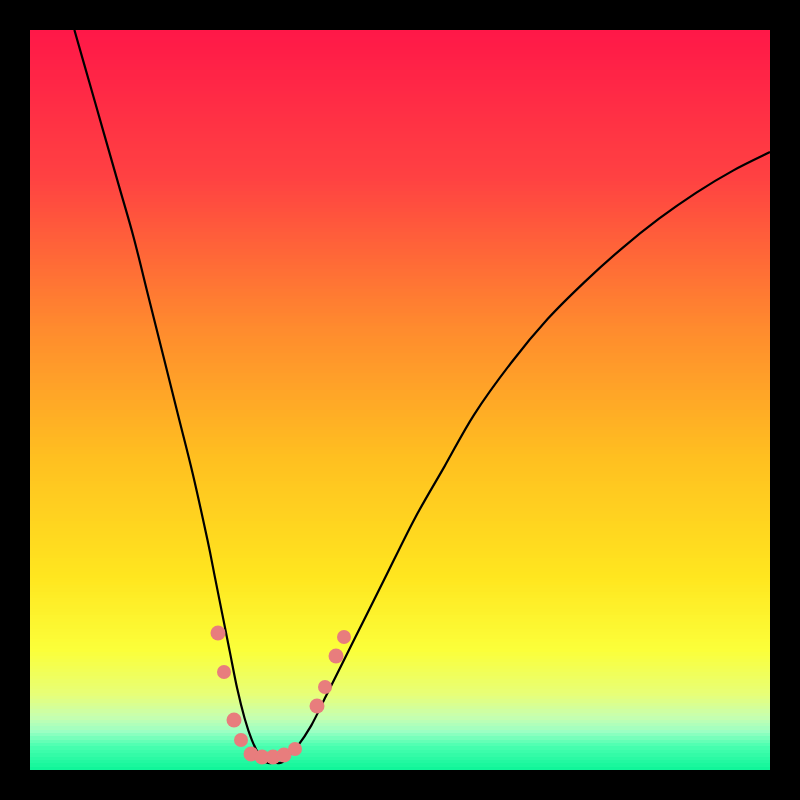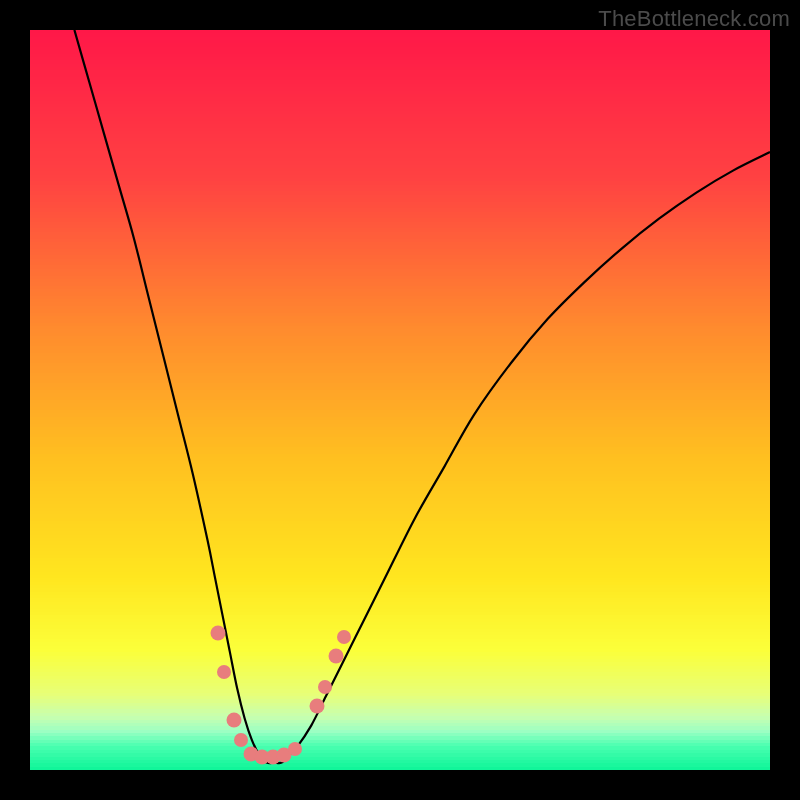--- a/index.html
+++ b/index.html
@@ -60,21 +60,20 @@
     font-weight: 500;
     letter-spacing: 0.2px;
     user-select: none;
   }
 </style>
 </head>
 <body>
 
 <div class="frame">
 
-  <div class="watermark">TheBottleneck.com</div>
 
   <div class="plot">
 
     <div class="gradient" id="gradient">
         <div class="band" style="top: 0px; height: 4.36364px; background: rgb(255, 24, 72);"></div>
         <div class="band" style="top: 3.36364px; height: 4.36364px; background: rgb(255, 25, 72);"></div>
         <div class="band" style="top: 6.72727px; height: 4.36364px; background: rgb(255, 26, 72);"></div>
         <div class="band" style="top: 10.0909px; height: 4.36364px; background: rgb(255, 27, 72);"></div>
         <div class="band" style="top: 13.4545px; height: 4.36364px; background: rgb(255, 28, 71);"></div>
         <div class="band" style="top: 16.8182px; height: 4.36364px; background: rgb(255, 29, 71);"></div>

